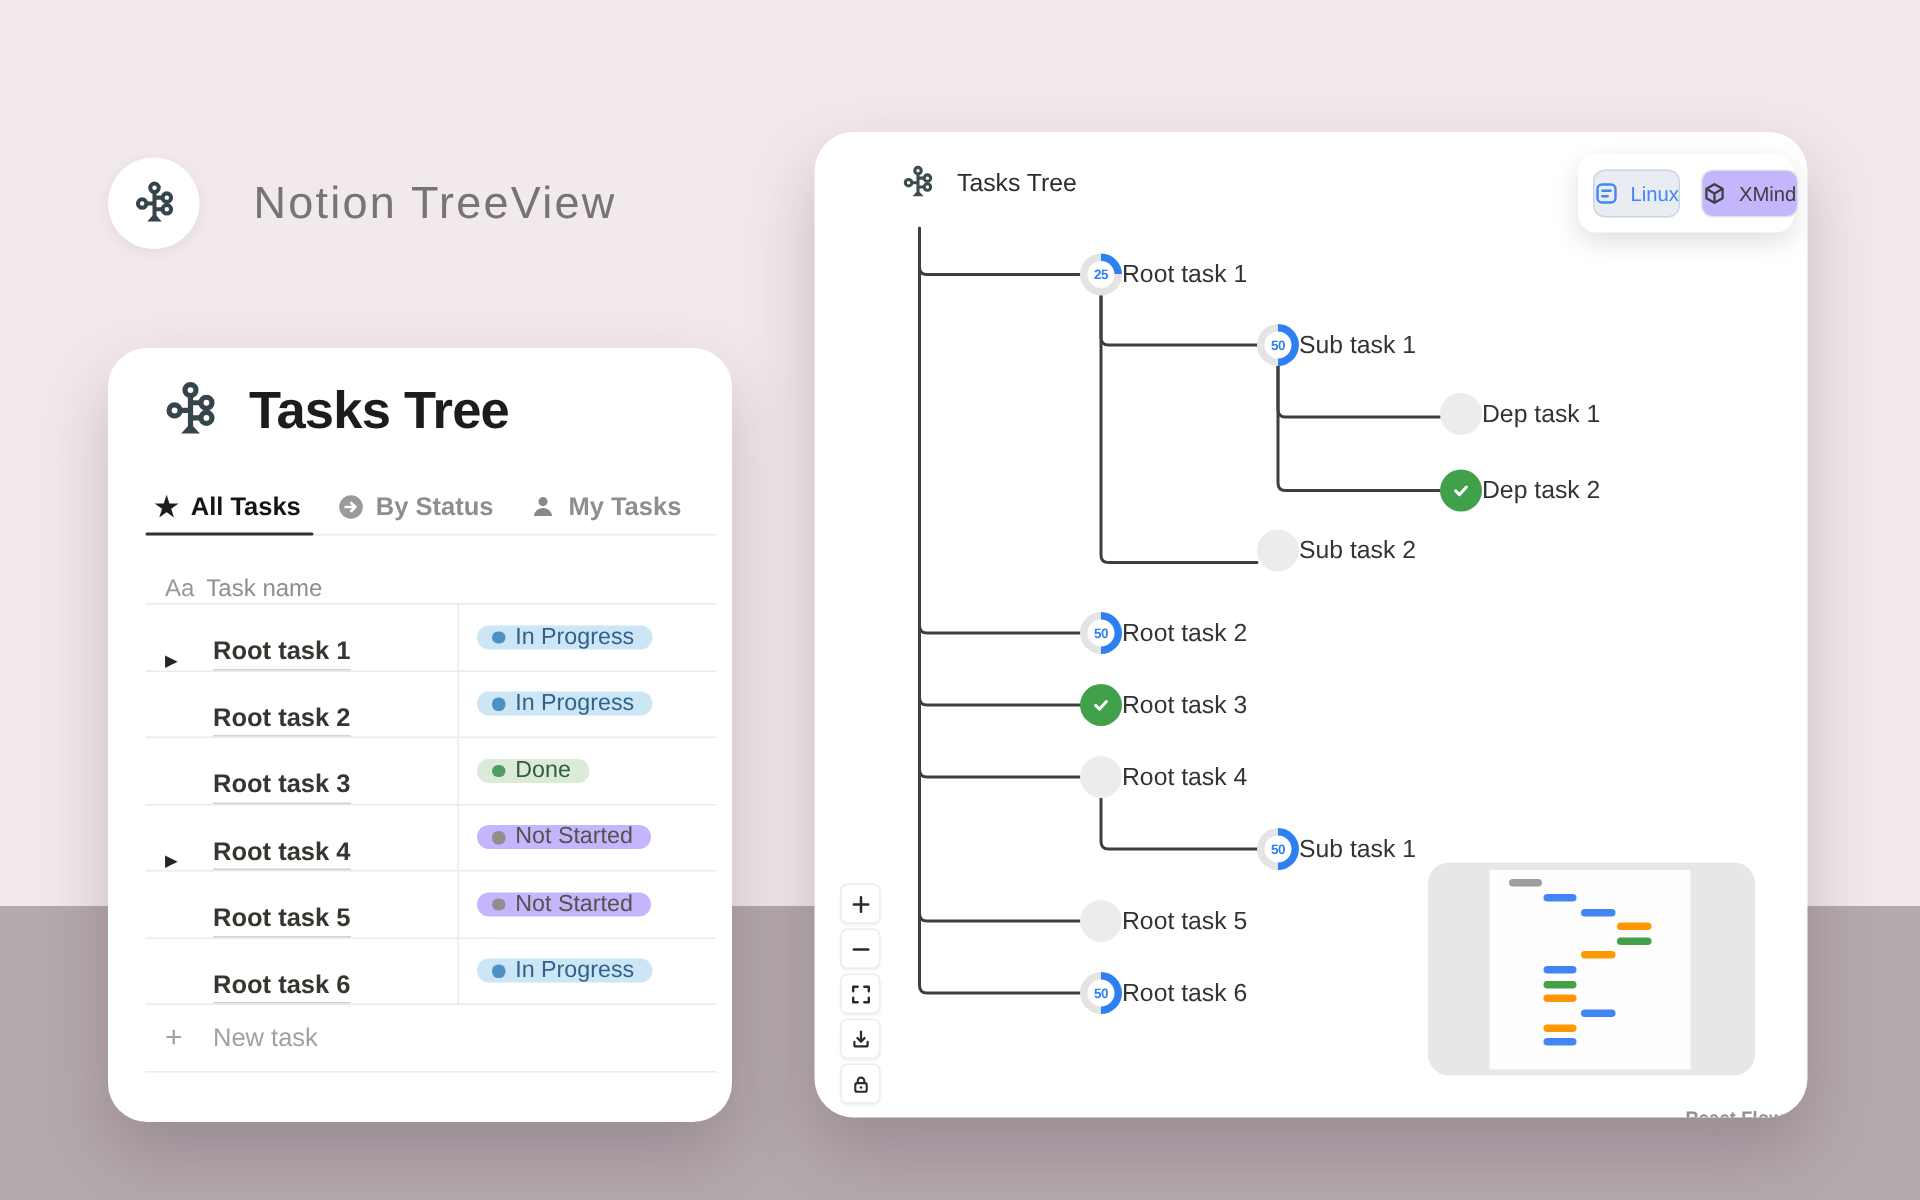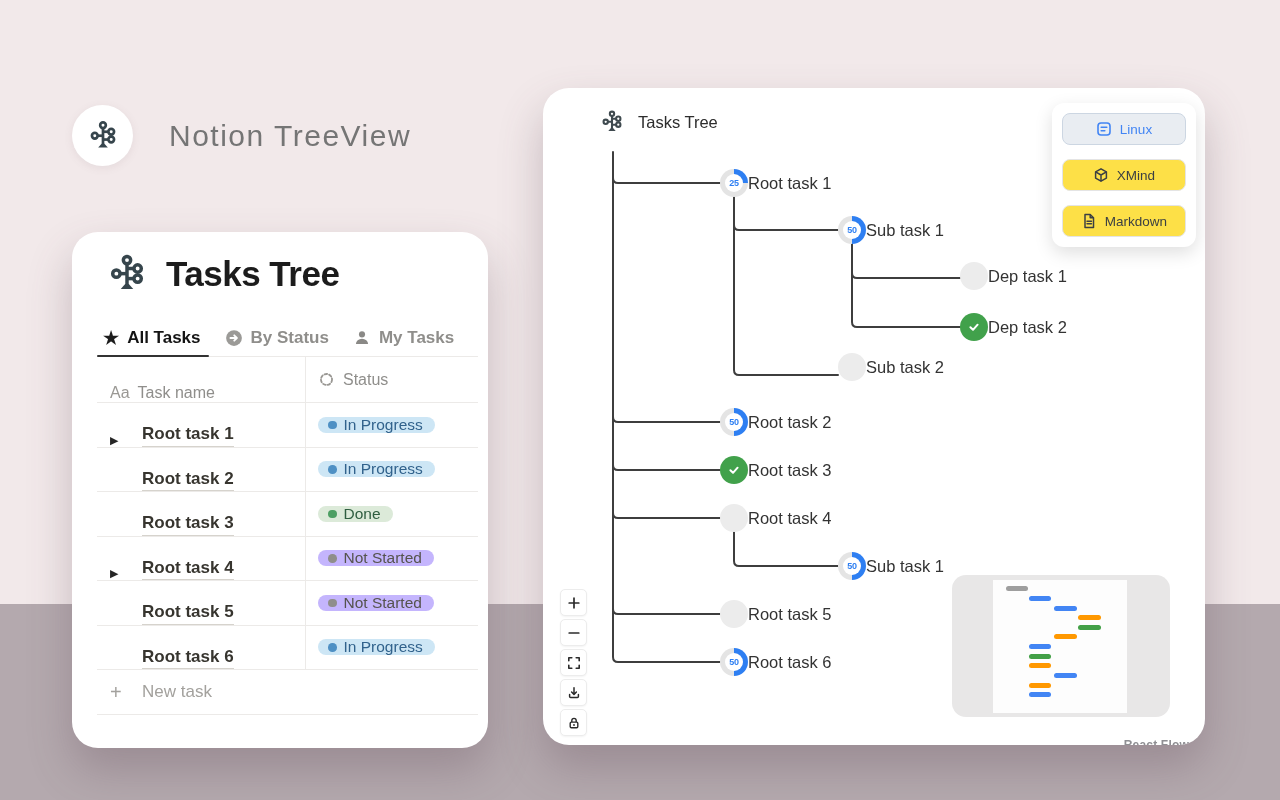--- a/index.html
+++ b/index.html
@@ -51,22 +51,22 @@
   .badge.ring .rv{position:relative;font-size:9px;font-weight:700;color:#2e7ff2;letter-spacing:-.3px}
   .badge.r25{background:conic-gradient(#2e7ff2 0 25%,#e4e4e4 0)}
   .badge.r50{background:conic-gradient(#2e7ff2 0 50%,#e4e4e4 0)}
   .badge.done{background:#41a14b}
   .badge.empty{background:#ececec}
   .tlabel{font-size:16.5px;color:#333}
   
   .toolbar{position:absolute;left:17px;top:501px;display:flex;flex-direction:column;gap:3px}
   .tbtn{width:27px;height:27px;background:#fff;border:1px solid #ececec;border-radius:5px;display:flex;align-items:center;justify-content:center;box-shadow:0 1px 2px rgba(0,0,0,.05);box-sizing:border-box;cursor:pointer}
   
-  .export{position:absolute;left:509px;top:15px;width:144px;background:#fff;border-radius:12px;box-shadow:0 6px 18px rgba(0,0,0,.13);padding:10px;display:flex;flex-direction:column;gap:14px;box-sizing:border-box}
-  .ebtn{height:30px;border:1px solid #e4e4e4;border-radius:8px;background:#fde047;display:flex;align-items:center;justify-content:center;gap:8px;font-size:13.5px;color:#3c4043;font-weight:500;cursor:pointer}
+  .export{position:absolute;left:509px;top:15px;width:144px;background:#fff;border-radius:12px;box-shadow:0 6px 18px rgba(0,0,0,.13);padding:10px;display:flex;flex-direction:row;gap:14px;box-sizing:border-box}
+  .ebtn{height:30px;border:1px solid #e4e4e4;border-radius:8px;background:#c4b5fd;display:flex;align-items:center;justify-content:center;gap:8px;font-size:13.5px;color:#3c4043;font-weight:500;cursor:pointer}
   .ebtn.selected{background:#e9edf2;border-color:#ccd6e2;color:#4285f4}
   
   .minimap{position:absolute;left:409px;top:487px;width:218px;height:142px;background:#e8e7e7;border-radius:14px}
   .mm-inner{position:absolute;left:41px;top:5px;width:134px;height:133px;background:#fdfdfd}
   .mm-bar{position:absolute;height:5px;border-radius:2.5px}
   .mb-gray{background:#9e9e9e}.mb-blue{background:#4285f4}.mb-orange{background:#ff9800}.mb-green{background:#43a047}
   .attribution{position:absolute;right:16px;bottom:-7px;font-size:12px;color:#8f8f93;font-weight:600;letter-spacing:.2px}
 </style>
 </head>
 <body>
@@ -132,28 +132,20 @@
       <span>My Tasks</span>
     </div>
   </div>
 
   <div class="table">
     <div class="thead">
       <div class="cell-name">
         <span class="aa">Aa</span>
         <span>Task name</span>
       </div>
-      <div class="cell-status">
-        <span style="display:flex">
-          <svg width="17" height="17" viewBox="0 0 16 16">
-              <circle cx="8" cy="8" r="5.2" fill="none" stroke="#9a9894" stroke-width="1.7" stroke-dasharray="2.5 1.9" stroke-linecap="round"></circle>
-            </svg>
-        </span>
-        <span>Status</span>
-      </div>
     </div>
     <div id="table-rows">
         <div class="trow">
           <div class="cell-name">
             <span class="expander">▶</span>
             <span class="task-name">Root task 1</span>
           </div>
           <div class="cell-status">
             <span class="pill p-blue">
               <span class="dot"></span>

